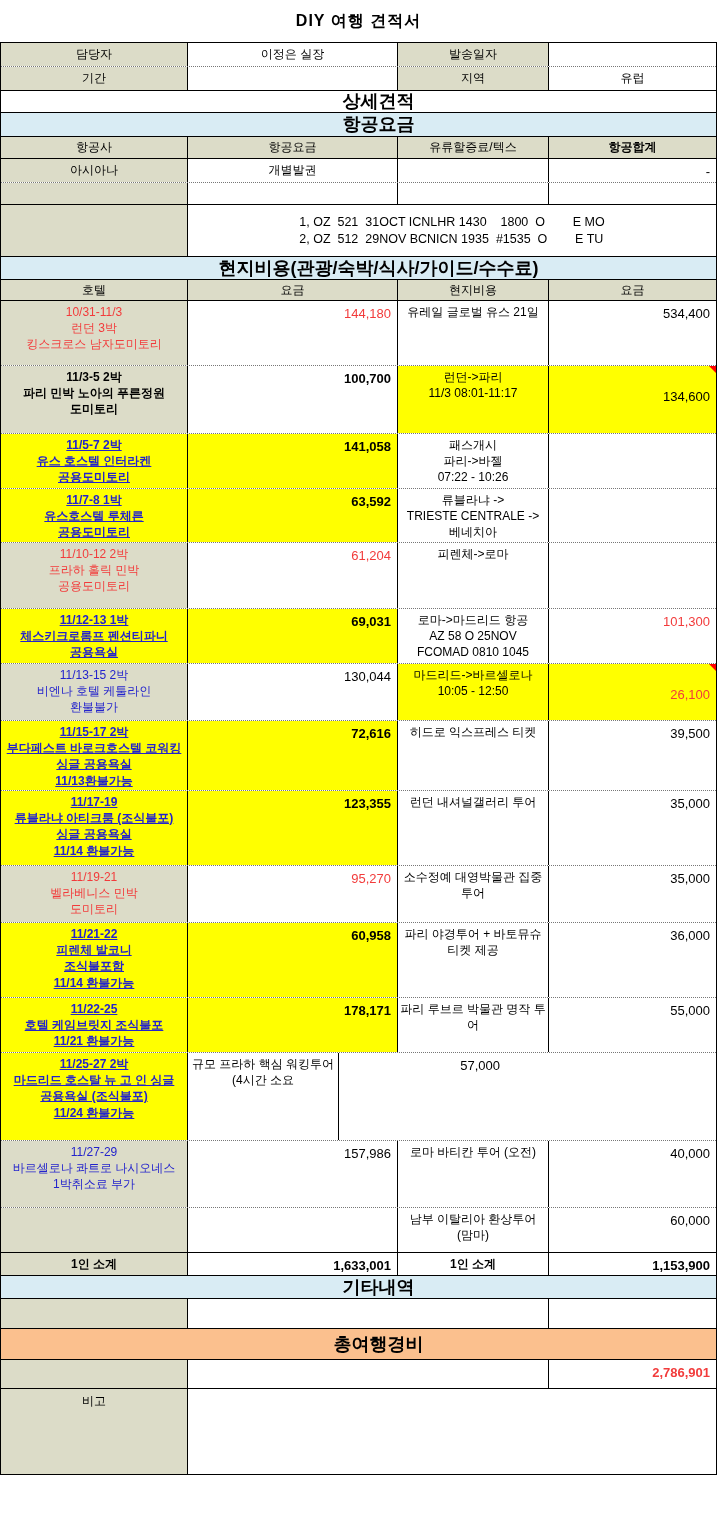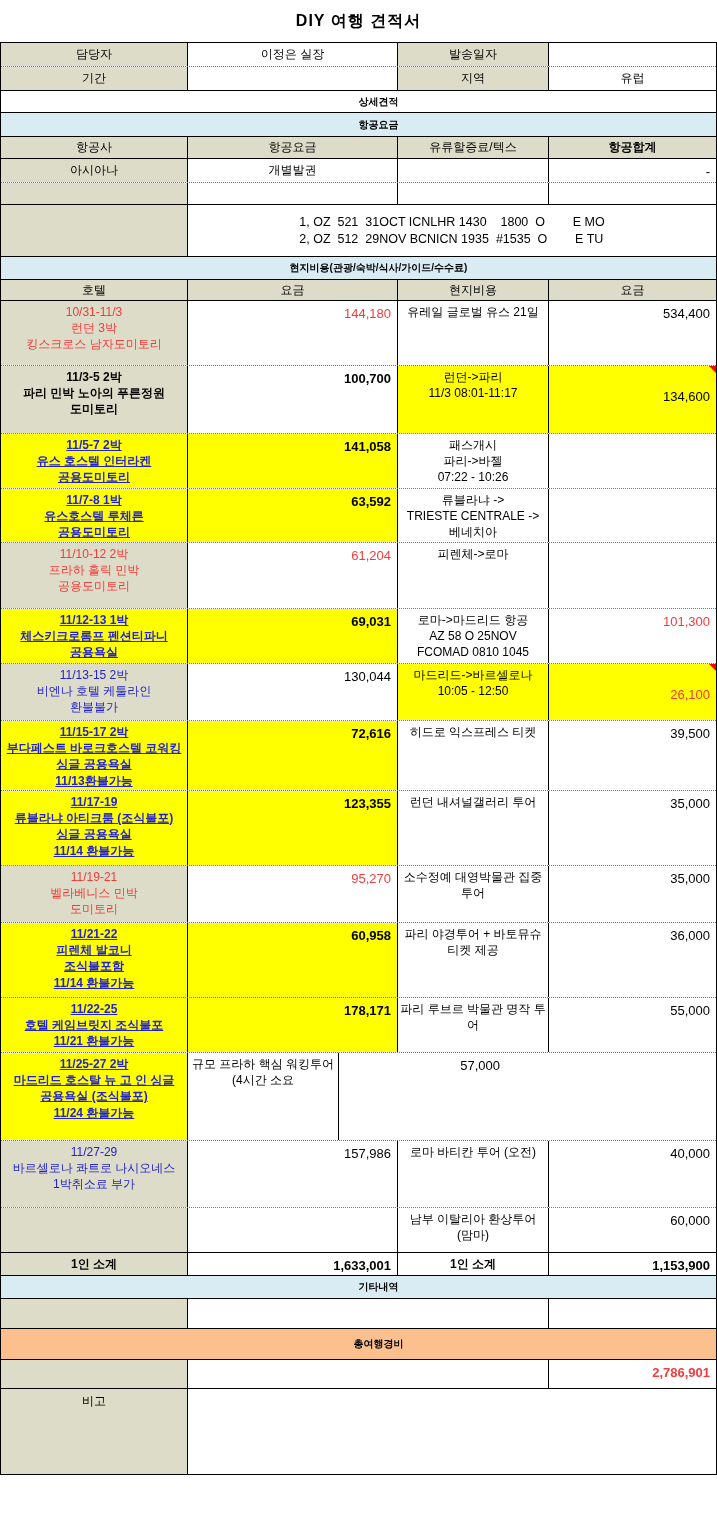--- a/index.html
+++ b/index.html
@@ -12,21 +12,21 @@
   .row.solid{border-bottom:1px solid #000;}
   .row.nob{border-bottom:none;}
   .c{box-sizing:border-box;border-right:1px solid #000;position:relative;
     font-size:12px;line-height:1.35;white-space:pre-line;overflow:hidden;}
   .c.last{border-right:none;}
   .w1{width:187px}.w2{width:210px}.w3{width:151px}.w4{width:167px}
   .wfull{width:715px}.w23{width:361px}.w234{width:528px}
   .ctr{text-align:center;padding-top:3px;}
   .mid{display:flex;align-items:center;justify-content:center;text-align:center;}
   .fee{text-align:right;padding:4px 6px 0 0;font-size:13px;}
-  .bar{font-weight:bold;font-size:10px;padding-left:40px;}
+  .bar{font-weight:bold;font-size:18px;padding-left:40px;}
   .bg-be{background:#dcdcc8}
   .bg-y{background:#ffff00}
   .bg-bl{background:#d9ecf4}
   .bg-or{background:#fbc08e}
   .t-red{color:#f23b3b}
   .t-blue{color:#2323cc}
   .u{text-decoration:underline}
   .b{font-weight:bold}
   .itin{white-space:pre-wrap;display:flex;align-items:center;justify-content:center;
     text-align:left;font-size:12.5px;}

